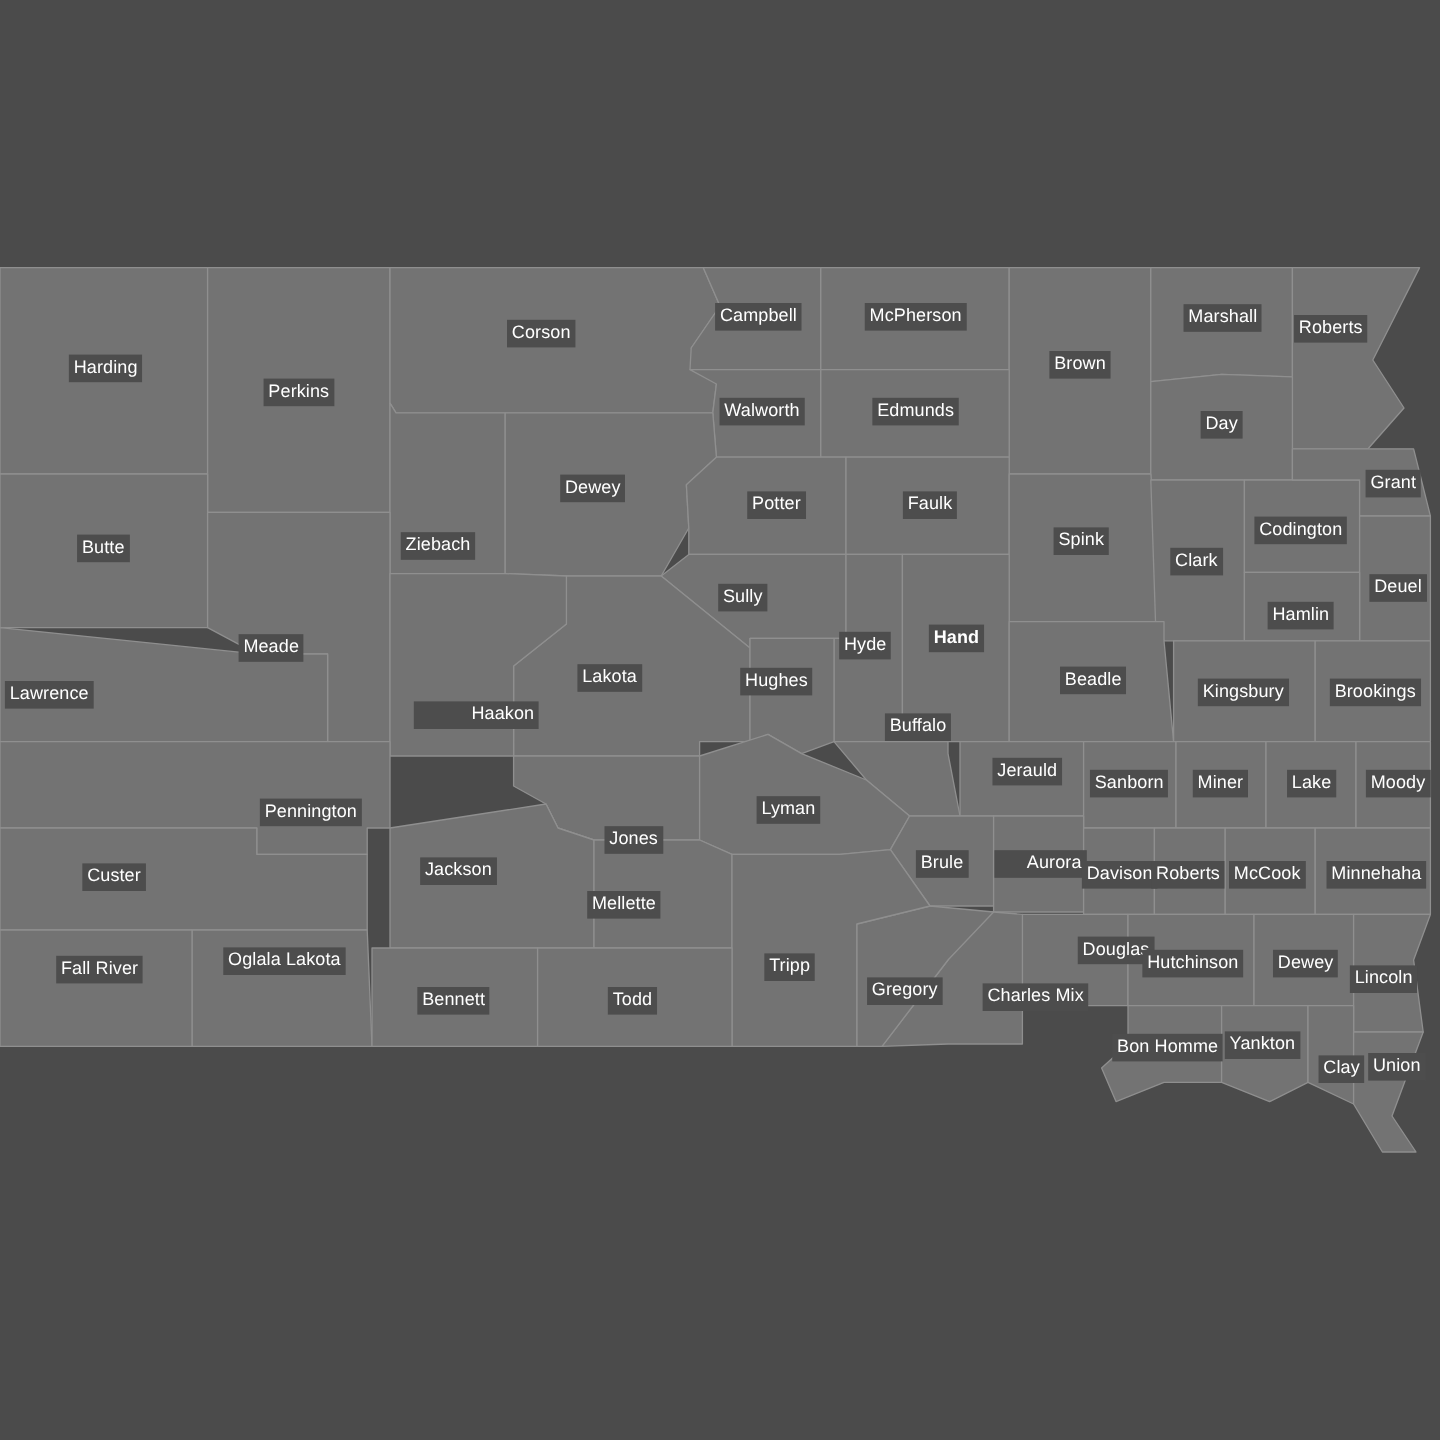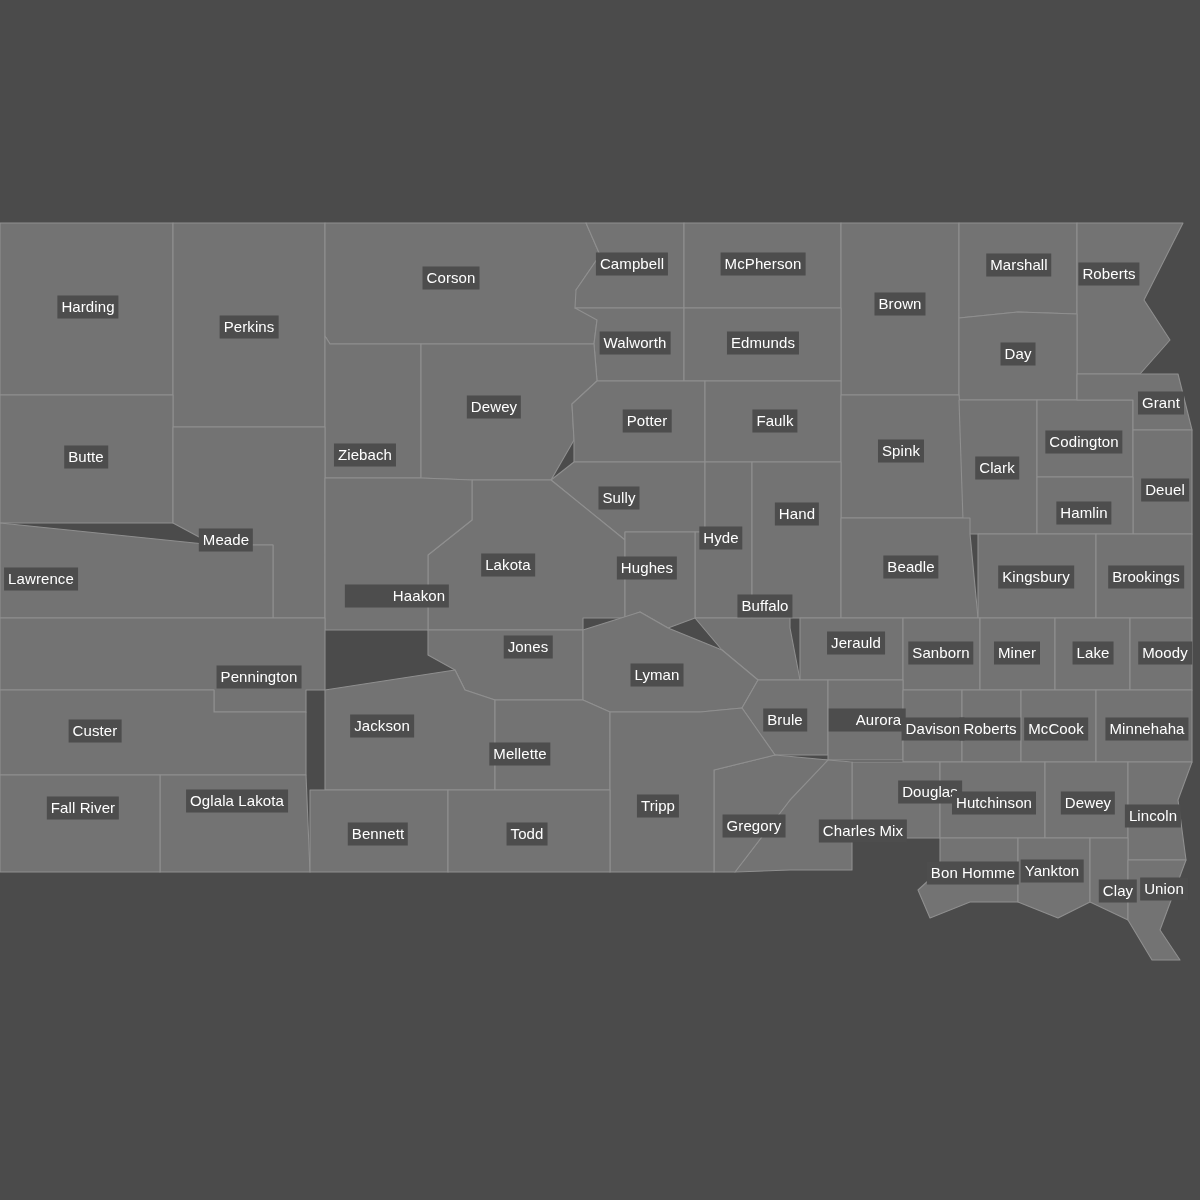--- a/index.html
+++ b/index.html
@@ -210,35 +210,35 @@
       <div class="county-label" style="left: 775px; top: 421px;">Faulk</div>
       <div class="county-label" style="left: 901px; top: 451px;">Spink</div>
       <div class="county-label" style="left: 997px; top: 468px;">Clark</div>
       <div class="county-label" style="left: 1084px; top: 442px;">Codington</div>
       <div class="county-label" style="left: 1161px; top: 403px;">Grant</div>
       <div class="county-label" style="left: 1165px; top: 490px;">Deuel</div>
       <div class="county-label" style="left: 1084px; top: 513px;">Hamlin</div>
       <div class="county-label" style="left: 226px; top: 528px; margin-top: 12px;">Meade</div>
       <div class="county-label" style="left: 619px; top: 498px;">Sully</div>
       <div class="county-label" style="left: 721px; top: 538px;">Hyde</div>
-      <div class="county-label" style="left: 797px; top: 514px;">Hand</div>
+      <div class="county-label" style="left: 797px; top: 532px; font-weight: bold;">Hand</div>
       <div class="county-label" style="left: 41px; top: 579px;">Lawrence</div>
       <div class="county-label" style="left: 508px; top: 565px;">Lakota</div>
       <div class="county-label" style="left: 647px; top: 568px;">Hughes</div>
       <div class="county-label" style="left: 911px; top: 567px;">Beadle</div>
       <div class="county-label" style="left: 1036px; top: 577px;">Kingsbury</div>
       <div class="county-label" style="left: 1146px; top: 577px;">Brookings</div>
       <div class="county-label" style="left: 397px; top: 596px; padding-left: 48px;">Haakon</div>
       <div class="county-label" style="left: 765px; top: 606px;">Buffalo</div>
       <div class="county-label" style="left: 856px; top: 643px;">Jerauld</div>
       <div class="county-label" style="left: 941px; top: 653px;">Sanborn</div>
       <div class="county-label" style="left: 1017px; top: 653px;">Miner</div>
       <div class="county-label" style="left: 1093px; top: 653px;">Lake</div>
       <div class="county-label" style="left: 1165px; top: 653px;">Moody</div>
-      <div class="county-label" style="left: 528px; top: 647px;">Jones</div>
+      <div class="county-label" style="left: 528px; top: 700px;">Jones</div>
       <div class="county-label" style="left: 657px; top: 675px;">Lyman</div>
       <div class="county-label" style="left: 259px; top: 677px;">Pennington</div>
       <div class="county-label" style="left: 785px; top: 720px;">Brule</div>
       <div class="county-label" style="left: 867px; top: 720px; padding-left: 27px;">Aurora</div>
       <div class="county-label" style="left: 933px; top: 729px;">Davison</div>
       <div class="county-label" style="left: 990px; top: 729px;">Roberts</div>
       <div class="county-label" style="left: 1056px; top: 729px;">McCook</div>
       <div class="county-label" style="left: 1147px; top: 729px;">Minnehaha</div>
       <div class="county-label" style="left: 95px; top: 731px;">Custer</div>
       <div class="county-label" style="left: 382px; top: 726px;">Jackson</div>

